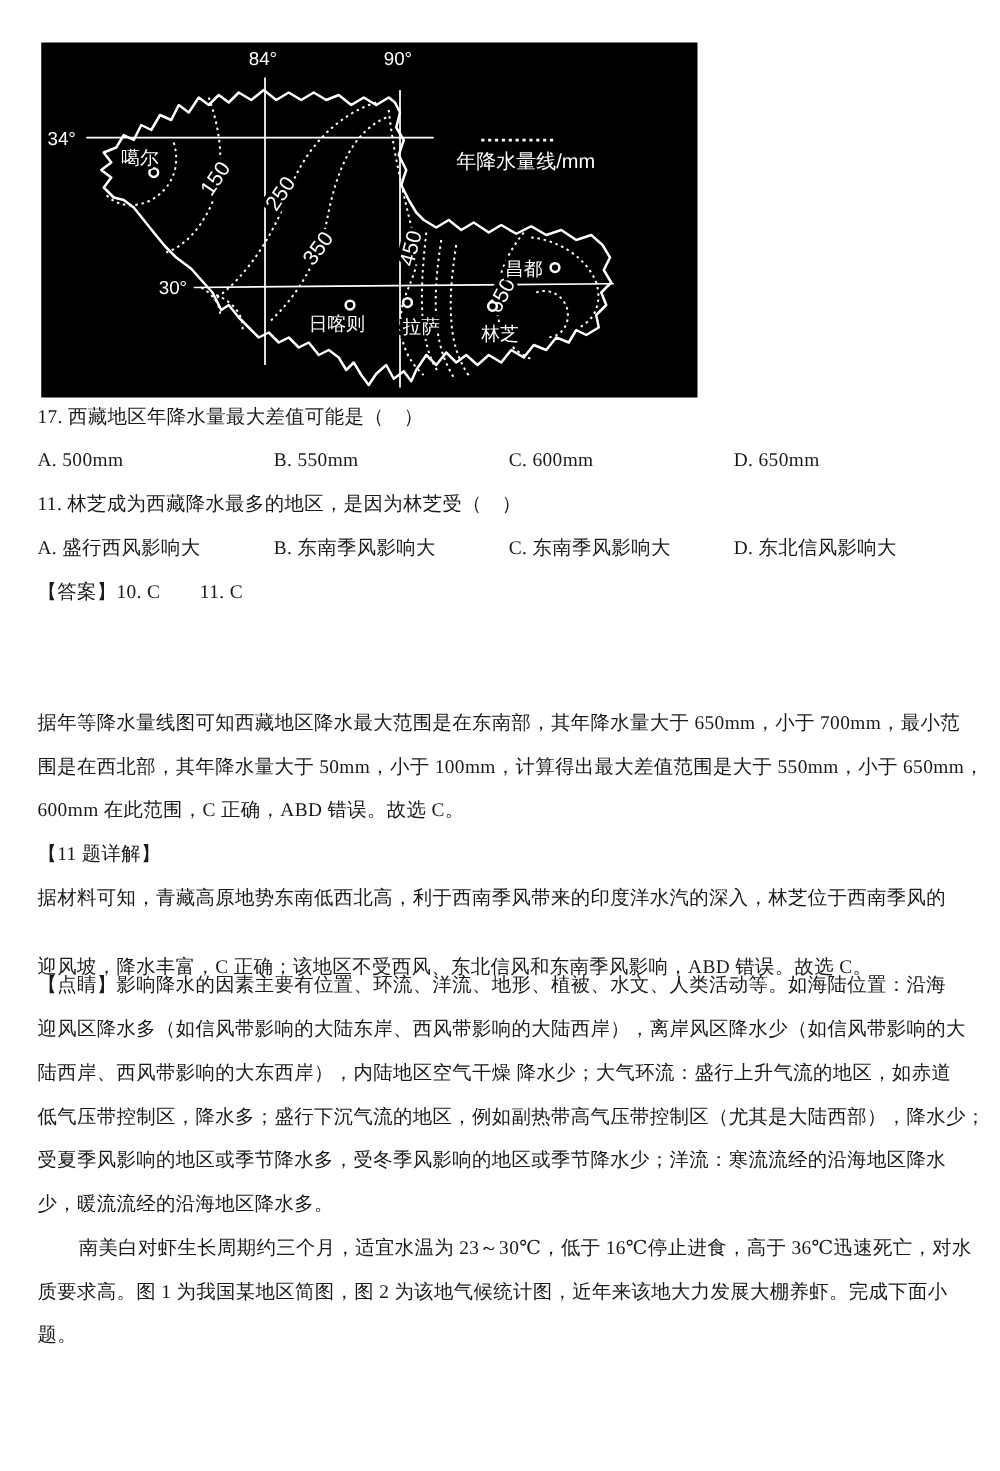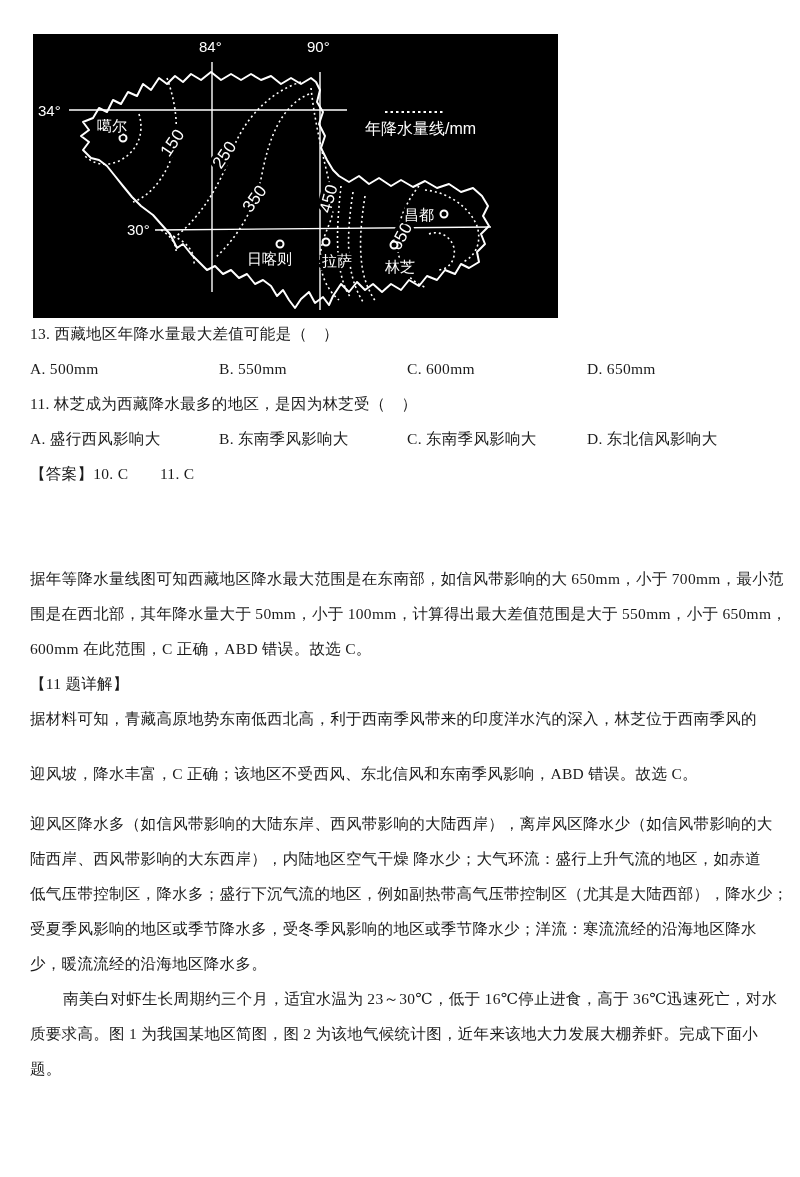--- a/index.html
+++ b/index.html
@@ -109,48 +109,49 @@
 
         <circle class="citydot" cx="293" cy="208" r="3.5"></circle>
         <text class="citylabel" x="289" y="232">拉萨</text>
 
         <circle class="citydot" cx="361" cy="211" r="3.5"></circle>
         <text class="citylabel" x="352" y="238">林芝</text>
       </g>
     </svg>
   </figure>
 
-  <div class="tline" style="top:324px">13. 西藏地区年降水量最大差值可能是（　）</div>
+  <div class="tline" style="top:324px">17. 西藏地区年降水量最大差值可能是（　）</div>
 
   <div class="tline opt-row" style="top:359px">
     <span style="left:0">A. 500mm</span>
     <span style="left:189px">B. 550mm</span>
     <span style="left:377px">C. 600mm</span>
     <span style="left:557px">D. 650mm</span>
   </div>
 
   <div class="tline" style="top:394px">11. 林芝成为西藏降水最多的地区，是因为林芝受（　）</div>
 
   <div class="tline opt-row" style="top:429px">
     <span style="left:0">A. 盛行西风影响大</span>
     <span style="left:189px">B. 东南季风影响大</span>
     <span style="left:377px">C. 东南季风影响大</span>
     <span style="left:557px">D. 东北信风影响大</span>
   </div>
 
   <div class="tline" style="top:464px">【答案】10. C　　11. C</div>
 
-  <div class="tline" style="top:569px">据年等降水量线图可知西藏地区降水最大范围是在东南部，如信风带影响的大 650mm，小于 700mm，最小范</div>
+  <div class="tline" style="top:569px">据年等降水量线图可知西藏地区降水最大范围是在东南部，其年降水量大于 650mm，小于 700mm，最小范</div>
   <div class="tline" style="top:604px">围是在西北部，其年降水量大于 50mm，小于 100mm，计算得出最大差值范围是大于 550mm，小于 650mm，</div>
   <div class="tline" style="top:639px">600mm 在此范围，C 正确，ABD 错误。故选 C。</div>
 
   <div class="tline" style="top:674px">【11 题详解】</div>
   <div class="tline" style="top:709px">据材料可知，青藏高原地势东南低西北高，利于西南季风带来的印度洋水汽的深入，林芝位于西南季风的</div>
   <div class="tline" style="top:764px">迎风坡，降水丰富，C 正确；该地区不受西风、东北信风和东南季风影响，ABD 错误。故选 C。</div>
 
+  <div class="tline" style="top:779px">【点睛】影响降水的因素主要有位置、环流、洋流、地形、植被、水文、人类活动等。如海陆位置：沿海</div>
   <div class="tline" style="top:814px">迎风区降水多（如信风带影响的大陆东岸、西风带影响的大陆西岸），离岸风区降水少（如信风带影响的大</div>
   <div class="tline" style="top:884px">低气压带控制区，降水多；盛行下沉气流的地区，例如副热带高气压带控制区（尤其是大陆西部），降水少；</div>
   <div class="tline" style="top:849px">陆西岸、西风带影响的大东西岸），内陆地区空气干燥 降水少；大气环流：盛行上升气流的地区，如赤道</div>
   <div class="tline" style="top:919px">受夏季风影响的地区或季节降水多，受冬季风影响的地区或季节降水少；洋流：寒流流经的沿海地区降水</div>
   <div class="tline" style="top:954px">少，暖流流经的沿海地区降水多。</div>
 
   <div class="tline" style="top:989px; padding-left:33px">南美白对虾生长周期约三个月，适宜水温为 23～30℃，低于 16℃停止进食，高于 36℃迅速死亡，对水</div>
   <div class="tline" style="top:1024px">质要求高。图 1 为我国某地区简图，图 2 为该地气候统计图，近年来该地大力发展大棚养虾。完成下面小</div>
   <div class="tline" style="top:1059px">题。</div>
 

